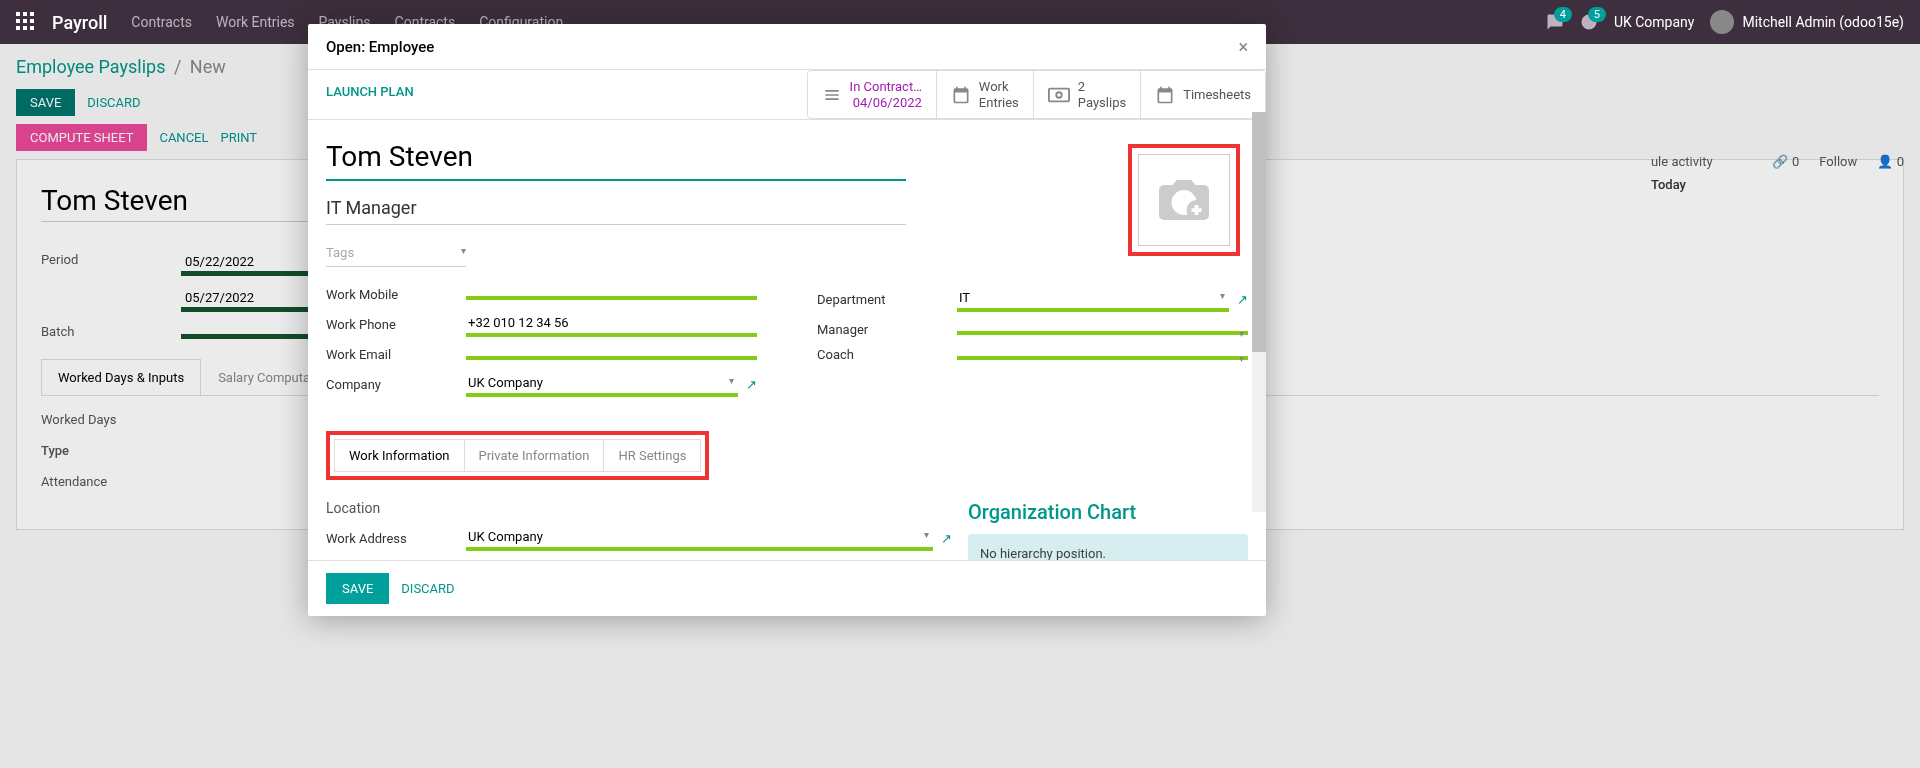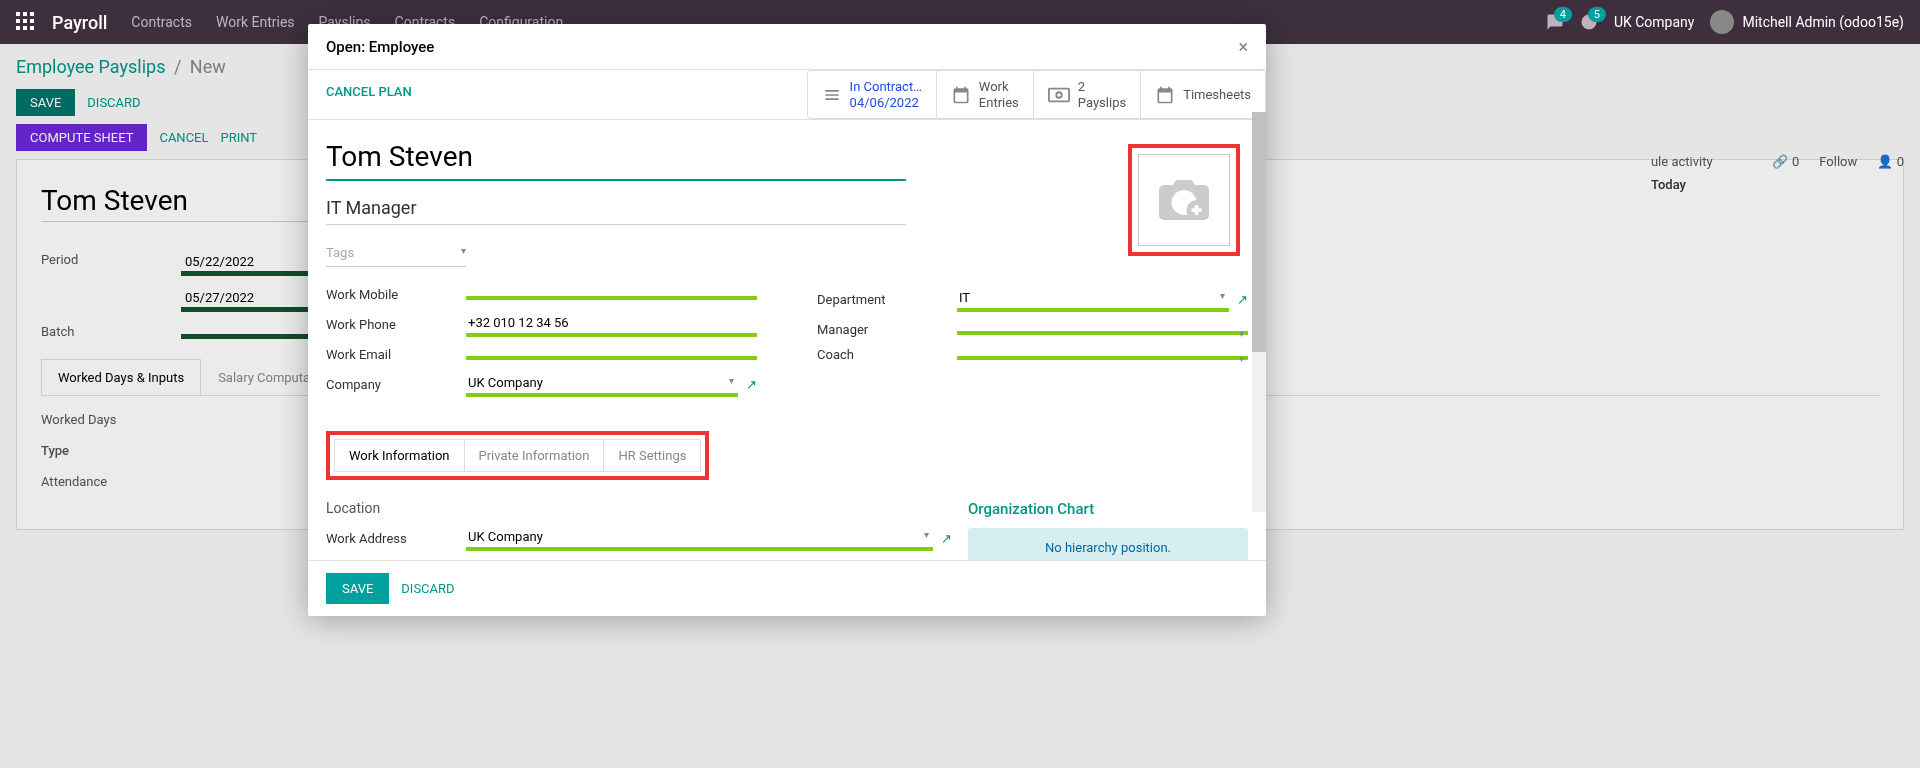--- a/index.html
+++ b/index.html
@@ -18,21 +18,21 @@
 
 
 .backdrop { position: absolute; top: 44px; left: 0; right: 0; bottom: 0; background: rgba(0,0,0,0.08); }
 .bg-page { position: absolute; top: 44px; left: 0; right: 0; bottom: 0; padding: 0 16px; }
 .breadcrumb { padding: 12px 0; font-size: 18px; color: #009688; }
 .breadcrumb .sep { color: #888; margin: 0 4px; }
 .breadcrumb .current { color: #888; }
 .bg-buttons { display: flex; gap: 12px; align-items: center; margin-bottom: 8px; }
 .btn-primary { background: #00756c; color: #fff; border: none; padding: 6px 14px; font-size: 13px; cursor: pointer; }
 .btn-link { color: #009688; background: none; border: none; font-size: 13px; cursor: pointer; }
-.btn-secondary { background: #6d28d9; color: #fff; border: none; padding: 6px 14px; font-size: 13px; cursor: pointer; }
+.btn-secondary { background: #ec4899; color: #fff; border: none; padding: 6px 14px; font-size: 13px; cursor: pointer; }
 .bg-form { background: #fff; border: 1px solid #ddd; padding: 24px; margin-top: 8px; }
 .bg-name { font-size: 28px; border-bottom: 1px solid #ccc; padding-bottom: 4px; margin-bottom: 30px; width: 40%; }
 .bg-row { display: flex; margin-bottom: 12px; }
 .bg-label { width: 140px; font-size: 13px; color: #555; }
 .bg-val { border-bottom: 5px solid #14532d; padding: 2px 4px; font-size: 13px; width: 180px; }
 .bg-tabs { display: flex; border-bottom: 1px solid #ddd; margin-top: 20px; }
 .bg-tab { padding: 10px 16px; font-size: 13px; border: 1px solid #ddd; border-bottom: none; background: #fff; cursor: pointer; }
 .bg-tab.inactive { color: #888; border-color: transparent; }
 .bg-section { padding: 16px 0; font-size: 13px; color: #555; }
 
@@ -45,21 +45,21 @@
 .modal-header .title { font-size: 15px; font-weight: 500; }
 .modal-header .close { margin-left: auto; color: #888; cursor: pointer; font-size: 18px; }
 .modal-body { position: relative; max-height: 490px; overflow-y: auto; }
 .modal-inner { padding: 0 18px 18px; }
 .launch { color: #009688; font-size: 13px; font-weight: 500; padding: 14px 0; display: inline-block; cursor: pointer; }
 .stat-buttons { display: flex; border: 1px solid #ddd; border-radius: 4px; overflow: hidden; margin-left: auto; }
 .stat-btn { display: flex; align-items: center; gap: 8px; padding: 8px 14px; border-left: 1px solid #ddd; font-size: 13px; color: #555; cursor: pointer; }
 .stat-btn:first-child { border-left: none; }
 .stat-btn .icon { color: #888; }
 .stat-btn .lines { display: flex; flex-direction: column; line-height: 1.2; }
-.stat-btn .green { color: #1d4ed8; }
+.stat-btn .green { color: #a21caf; text-align: right; }
 .top-row { display: flex; border-bottom: 1px solid #e0e0e0; }
 
 .emp-name-input { font-size: 28px; border: none; border-bottom: 2px solid #009688; padding: 6px 0; width: 580px; outline: none; margin-top: 14px; }
 .job-title { font-size: 18px; border: none; border-bottom: 1px solid #ccc; padding: 6px 0; width: 580px; margin-top: 10px; color: #333; }
 .tags { width: 140px; border-bottom: 1px solid #ccc; padding: 6px 0; margin-top: 14px; color: #aaa; font-size: 13px; }
 .tags::after { content: "▾"; float: right; color: #888; font-size: 10px; }
 
 .photo-box { position: absolute; right: 26px; top: 74px; width: 112px; height: 112px; border: 4px solid #e33; display: flex; align-items: center; justify-content: center; }
 .photo-inner { width: 92px; height: 92px; border: 1px solid #ccc; display: flex; align-items: center; justify-content: center; color: #ccc; }
 
@@ -74,22 +74,22 @@
 .info-tabs { display: flex; margin-top: 24px; border: 4px solid #e33; width: fit-content; padding: 4px;}
 .info-tabs-inner { display: flex; }
 .info-tab { padding: 8px 14px; font-size: 13px; border: 1px solid #ddd; cursor: pointer; background: #fff; }
 .info-tab + .info-tab { border-left: none; }
 .info-tab.inactive { color: #888; }
 
 .lower { display: flex; gap: 16px; margin-top: 20px; }
 .lower .left { flex: 1; }
 .lower .right { width: 280px; }
 .section-head { font-size: 14px; color: #555; margin-bottom: 10px; }
-.org-head { color: #009688; font-size: 15px; font-weight: 500; margin-bottom: 10px; }
-.org-box { background: #d6eef0; padding: 12px; font-size: 13px; color: #0369a1; border-radius: 3px; text-align: center; }
+.org-head { color: #009688; font-size: 20px; font-weight: 500; margin-bottom: 10px; }
+.org-box { background: #d6eef0; padding: 12px; font-size: 13px; color: #404040; border-radius: 3px; }
 
 .modal-footer { padding: 12px 18px; border-top: 1px solid #e0e0e0; display: flex; gap: 12px; }
 .save-btn { background: #00a09d; color: #fff; border: none; padding: 8px 16px; font-size: 13px; cursor: pointer; }
 .discard-btn { color: #009688; background: none; border: none; font-size: 13px; cursor: pointer; }
 
 .scrollbar-track { position: absolute; right: 0; top: 42px; bottom: 48px; width: 14px; background: #f0f0f0; }
 .scrollbar-thumb { background: #c0c0c0; width: 100%; height: 60%; }
 
 svg { display: block; }
 </style>
@@ -194,21 +194,21 @@
 
 <div class="modal">
   <div class="modal-header">
     <span class="title">Open: Employee</span>
     <span class="close">×</span>
   </div>
 
   <div class="modal-body">
     <div class="top-row">
       <div style="padding-left:18px;">
-        <span class="launch">CANCEL PLAN</span>
+        <span class="launch">LAUNCH PLAN</span>
       </div>
       <div class="stat-buttons">
         <div class="stat-btn">
           <span class="icon">
             <svg width="20" height="20" viewBox="0 0 24 24" fill="#888">
                 <path d="M4 6h16v2H4zm0 5h16v2H4zm0 5h16v2H4z"></path>
               </svg>
           </span>
           <div class="lines">
             <span class="green">In Contract…</span>

